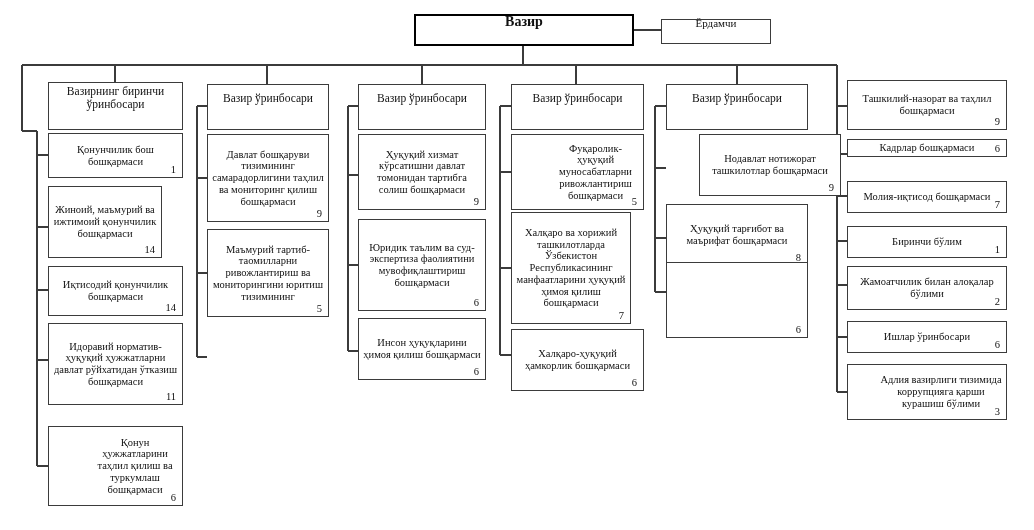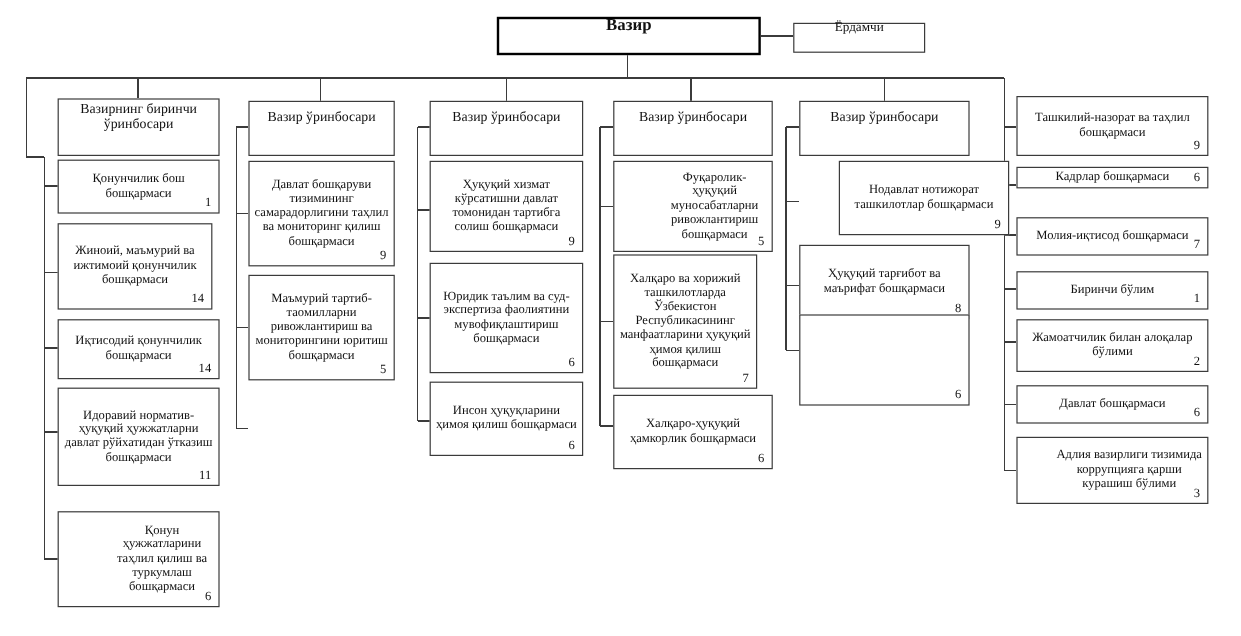--- a/index.html
+++ b/index.html
@@ -127,21 +127,21 @@
     <span class="txt">Ёрдамчи</span>
   </div>
 
   <div class="box head nonum" style="left:48px; top:82px; width:135px; height:48px;">
     <span class="txt">Вазирнинг биринчи ўринбосари</span>
   </div>
   <div class="box" style="left:48px; top:133px; width:135px; height:45px;">
     <span class="txt">Қонунчилик бош бошқармаси</span>
     <span class="num">1</span>
   </div>
-  <div class="box" style="left:48px; top:186px; width:129px; height:72px;">
+  <div class="box" style="left:48px; top:186px; width:114px; height:72px;">
     <span class="txt">Жиноий, маъмурий ва ижтимоий қонунчилик бошқармаси</span>
     <span class="num">14</span>
   </div>
   <div class="box" style="left:48px; top:266px; width:135px; height:50px;">
     <span class="txt">Иқтисодий қонунчилик бошқармаси</span>
     <span class="num">14</span>
   </div>
   <div class="box" style="left:48px; top:323px; width:135px; height:82px;">
     <span class="txt">Идоравий норматив-ҳуқуқий ҳужжатларни давлат рўйхатидан ўтказиш бошқармаси</span>
     <span class="num">11</span>
@@ -152,21 +152,21 @@
   </div>
 
   <div class="box head nonum" style="left:207px; top:84px; width:122px; height:46px;">
     <span class="txt">Вазир ўринбосари</span>
   </div>
   <div class="box" style="left:207px; top:134px; width:122px; height:88px;text-align:center;">
     <span class="txt">Давлат бошқаруви тизимининг самарадорлигини таҳлил ва мониторинг қилиш бошқармаси</span>
     <span class="num">9</span>
   </div>
   <div class="box" style="left:207px; top:229px; width:122px; height:88px;">
-    <span class="txt">Маъмурий тартиб-таомилларни ривожлантириш ва мониторингини юритиш бошқармаси</span>
+    <span class="txt">Маъмурий тартиб-таомилларни ривожлантириш ва мониторингини юритиш тизимининг</span>
     <span class="num">5</span>
   </div>
 
   <div class="box head nonum" style="left:358px; top:84px; width:128px; height:46px;">
     <span class="txt">Вазир ўринбосари</span>
   </div>
   <div class="box" style="left:358px; top:134px; width:128px; height:76px;">
     <span class="txt">Ҳуқуқий хизмат кўрсатишни давлат томонидан тартибга солиш бошқармаси</span>
     <span class="num">9</span>
   </div>
@@ -224,21 +224,21 @@
   </div>
   <div class="box" style="left:847px; top:226px; width:160px; height:32px;">
     <span class="txt">Биринчи бўлим</span>
     <span class="num">1</span>
   </div>
   <div class="box" style="left:847px; top:266px; width:160px; height:44px;">
     <span class="txt">Жамоатчилик билан алоқалар бўлими</span>
     <span class="num">2</span>
   </div>
   <div class="box" style="left:847px; top:321px; width:160px; height:32px;">
-    <span class="txt">Давлат бошқармаси</span>
+    <span class="txt">Ишлар ўринбосари</span>
     <span class="num">6</span>
   </div>
   <div class="box" style="left:847px; top:364px; width:160px; height:56px;padding-left:32px;">
     <span class="txt">Адлия вазирлиги тизимида коррупцияга қарши курашиш бўлими</span>
     <span class="num">3</span>
   </div>
 
 </div>
 
 </body></html>

